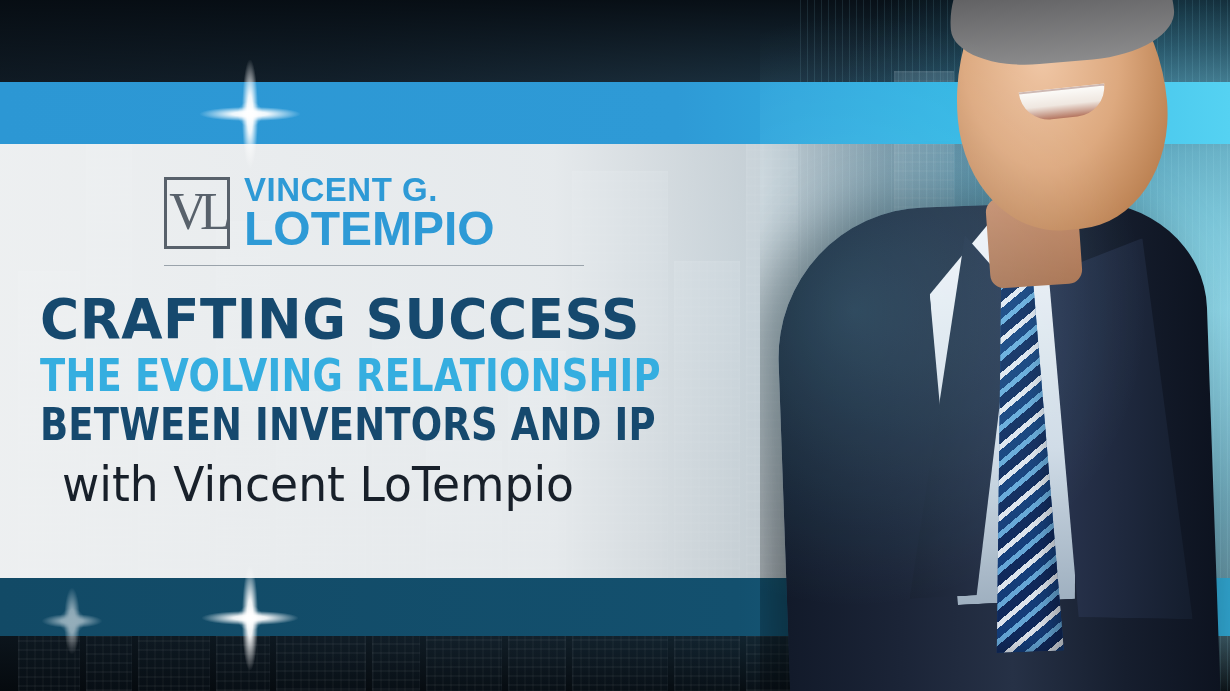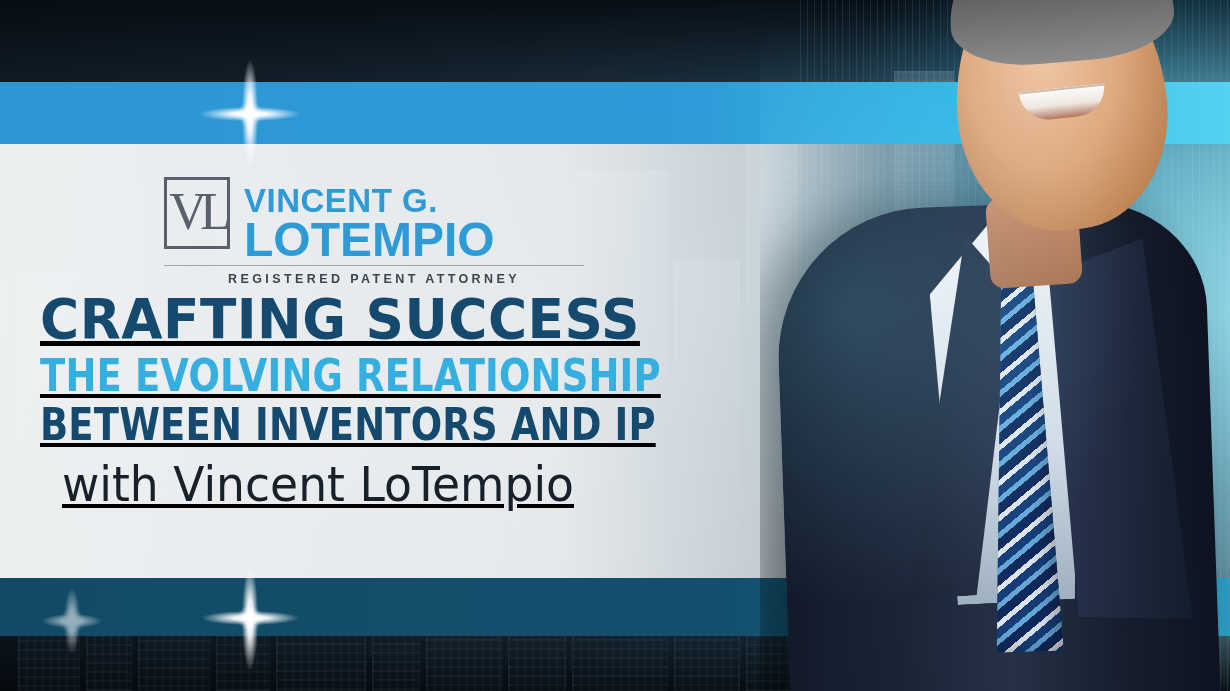--- a/index.html
+++ b/index.html
@@ -160,21 +160,20 @@
     left: 80px;
     top: -2px;
   }
   .logo-l1 {
     font-size: 33px;
     font-weight: bold;
     letter-spacing: 0.5px;
     color: #2e9ad6;
     line-height: 1.04;
     white-space: nowrap;
-    margin-top: 11px;
   }
   .logo-l2 {
     font-size: 48px;
     font-weight: bold;
     letter-spacing: 0px;
     color: #2e9ad6;
     line-height: 1.02;
     white-space: nowrap;
     margin-top: -2px;
   }
@@ -193,21 +192,20 @@
     margin: 6px auto 6px;
     width: 100%;
   }
 
   
   .headline {
     position: absolute;
     left: 40px;
     top: 292px;
     width: 760px;
-    text-decoration: underline;
   }
   .h-line {
     font-family: "DejaVu Sans", sans-serif;
     font-weight: bold;
     white-space: nowrap;
   }
   .h1 {
     font-size: 55px;
     color: #16496e;
     letter-spacing: 0.5px;
@@ -424,21 +422,20 @@
     <div class="logo-main">
       <div class="monogram">
         <div class="mono-text">VL</div>
       </div>
       <div class="logo-words">
         <div class="logo-l1">VINCENT G.</div>
         <div class="logo-l2">LOTEMPIO</div>
       </div>
     </div>
     <div class="logo-rule"></div>
-    <div class="logo-sub">REGISTERED PATENT ATTORNEY</div>
   </div>
 
   <div class="headline">
     <div class="h-line h1">CRAFTING SUCCESS</div>
     <div class="h-line h2">THE EVOLVING RELATIONSHIP</div>
     <div class="h-line h3">BETWEEN INVENTORS AND IP</div>
     <div class="h4">with Vincent LoTempio</div>
   </div>
 
 </div>

